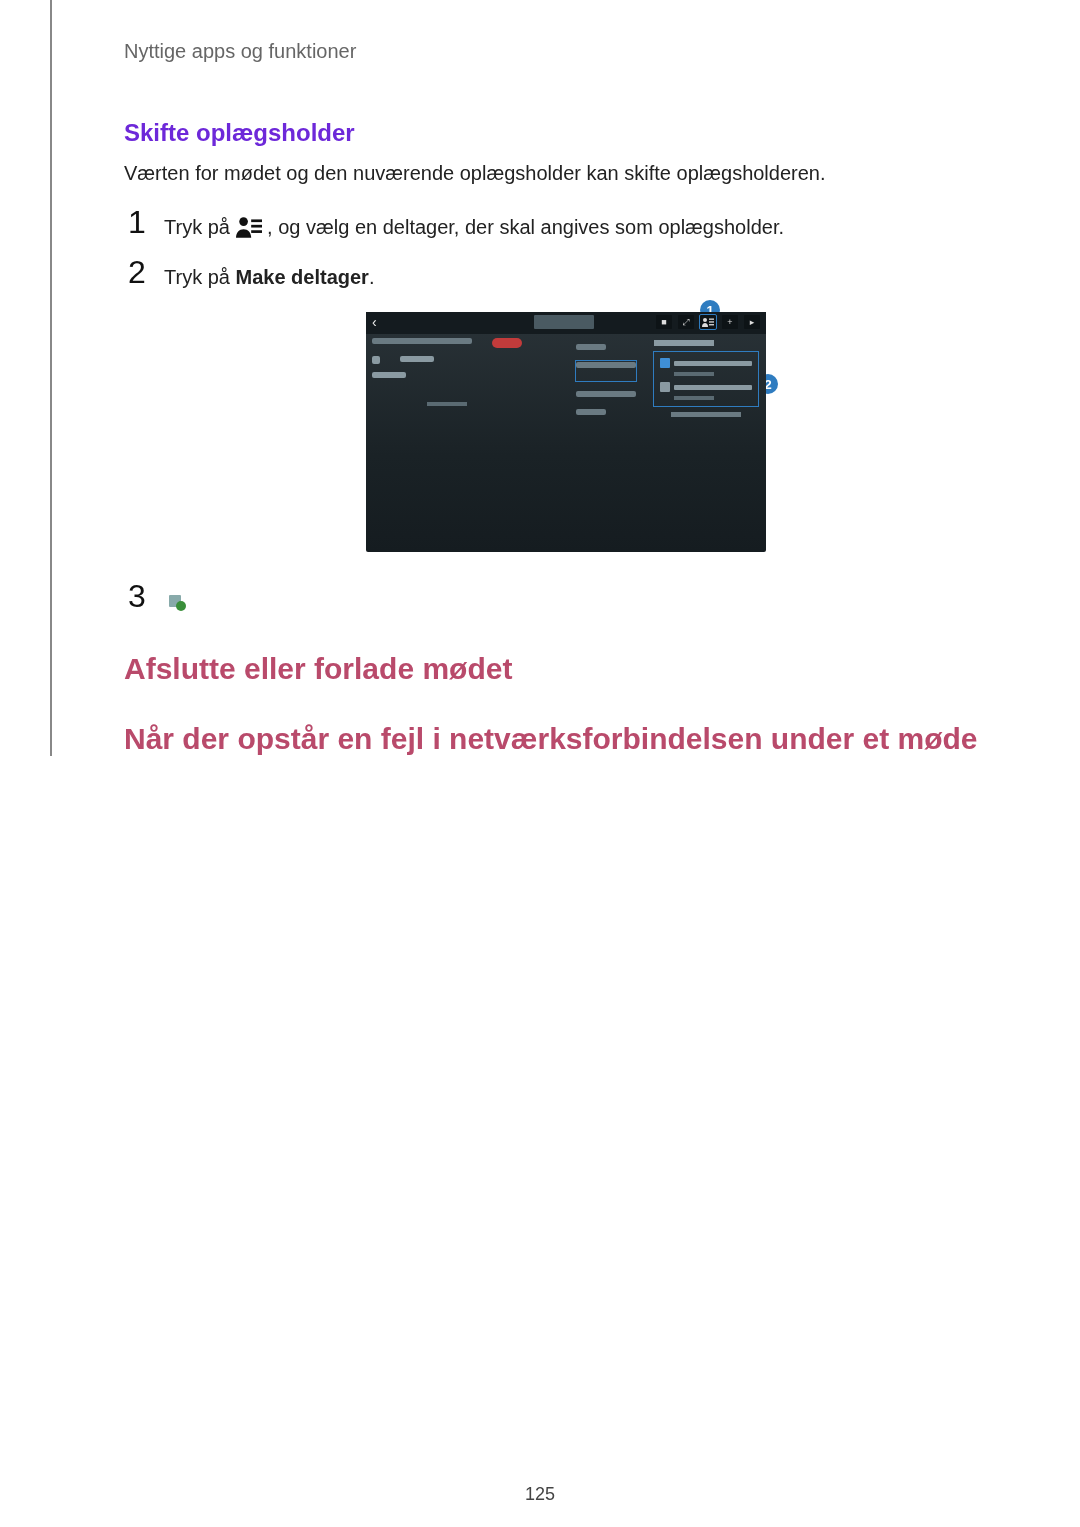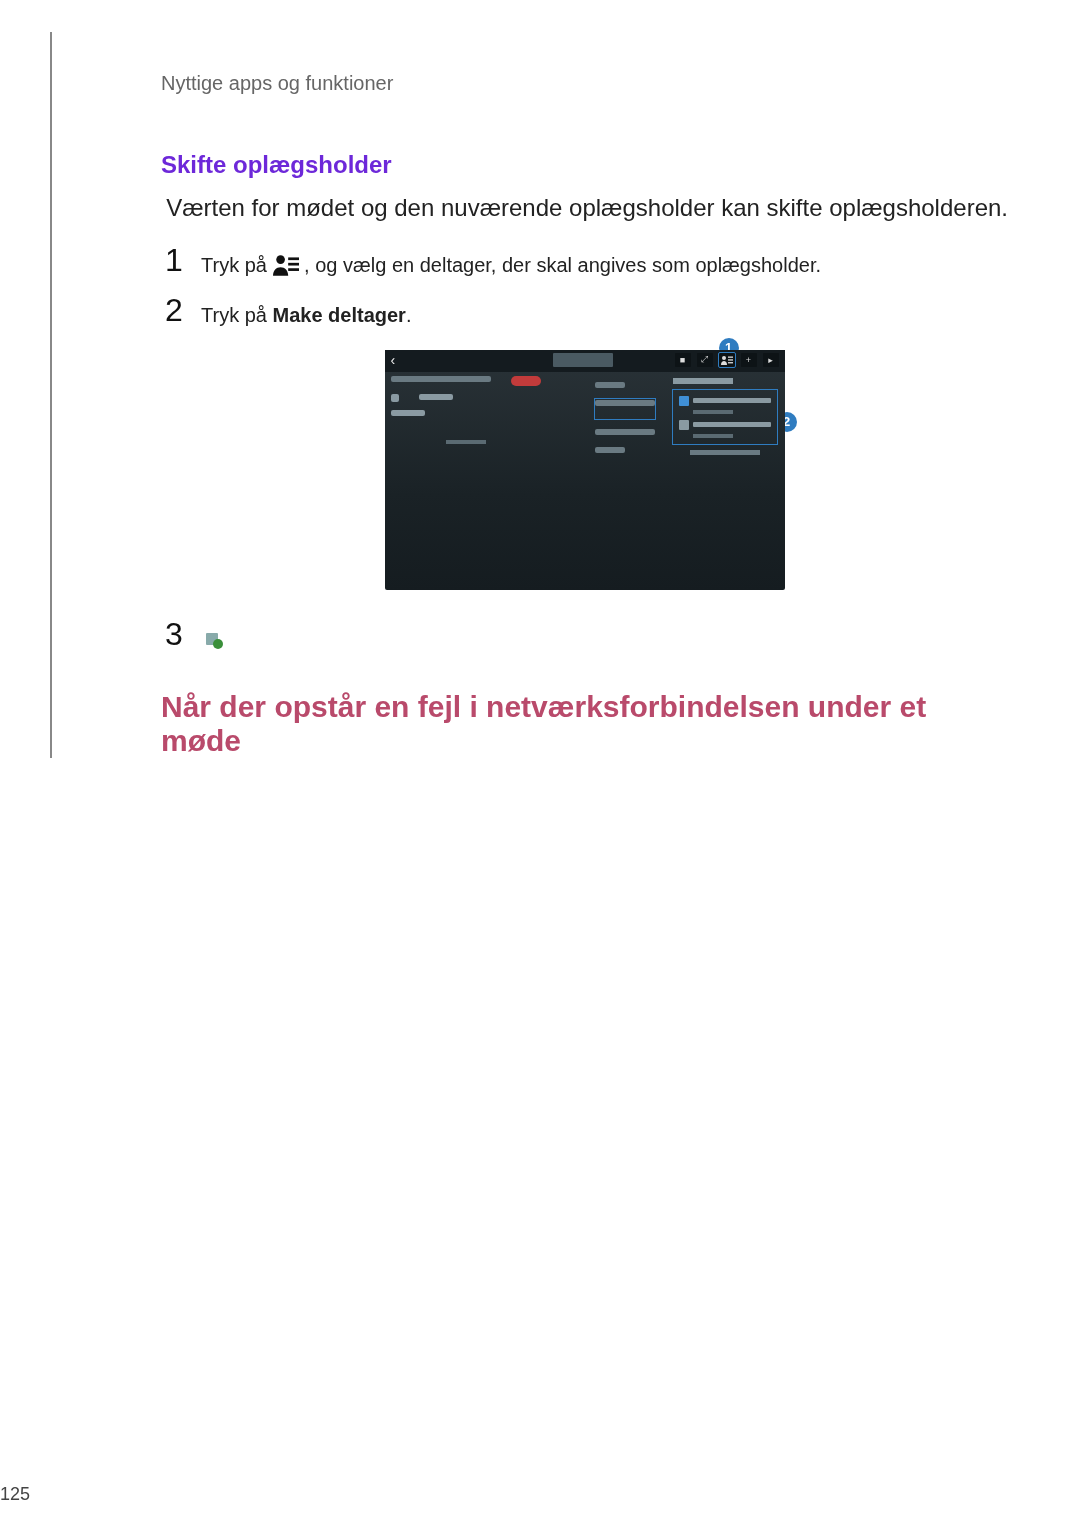--- a/index.html
+++ b/index.html
@@ -5,42 +5,40 @@
   * { box-sizing: border-box; margin: 0; padding: 0; }
   body {
     font-family: -apple-system, "Segoe UI", Arial, sans-serif;
     width: 1080px;
     height: 1527px;
     background: #fff;
     color: #222;
     position: relative;
   }
   .page {
-    padding: 40px 72px 0 109px;
+    padding: 40px 72px 0 72px;
     border-left: 2px solid #888;
     margin-left: 50px;
-    margin-top: 32px;
   }
   .breadcrumb {
     font-size: 20px;
     color: #666;
     margin-bottom: 56px;
   }
   h3.subhead {
     font-size: 24px;
     font-weight: 700;
     color: #6d28d9;
     margin-bottom: 12px;
   }
   p.body {
-    font-size: 24px;
+    font-size: 20px;
     color: #222;
     line-height: 1.45;
     margin-bottom: 18px;
-    text-align: right;
   }
   ol.steps {
     list-style: none;
     margin: 8px 0 20px 0;
   }
   ol.steps > li {
     display: flex;
     align-items: flex-start;
     gap: 14px;
     margin-bottom: 14px;
@@ -145,21 +143,21 @@
     font-size: 13px; font-weight: 600;
     display: flex; align-items: center; justify-content: center;
   }
   .co1 { top: -12px; left: 334px; }
   .co2 { top: 62px; right: -12px; }
   .co3 { top: 52px; left: 190px; }
   .arrow { font-family: inherit; }
   .page-num {
     position: absolute;
     bottom: 22px; left: 0; right: 0;
-    text-align: left;
+    text-align: center;
     font-size: 18px; color: #444;
   }
 </style>
 </head>
 <body>
 
 <div class="page">
 
   <div class="breadcrumb">Nyttige apps og funktioner</div>
 
@@ -264,18 +262,19 @@
         <span class="inline-icon">
           <svg viewBox="0 0 20 20" width="20" height="20">
             <rect x="2" y="3" width="12" height="12" rx="1" fill="#8aa"></rect>
             <circle cx="14" cy="14" r="5" fill="#3a8f3a"></circle>
           </svg>
         </span>
       </span>
     </li>
   </ol>
 
+  <h2 class="section">Afslutte eller forlade mødet</h2>
 
   <h2 class="section">Når der opstår en fejl i netværksforbindelsen under et møde</h2>
 
 </div>
 
 <div class="page-num">125</div>
 
 </body></html>

